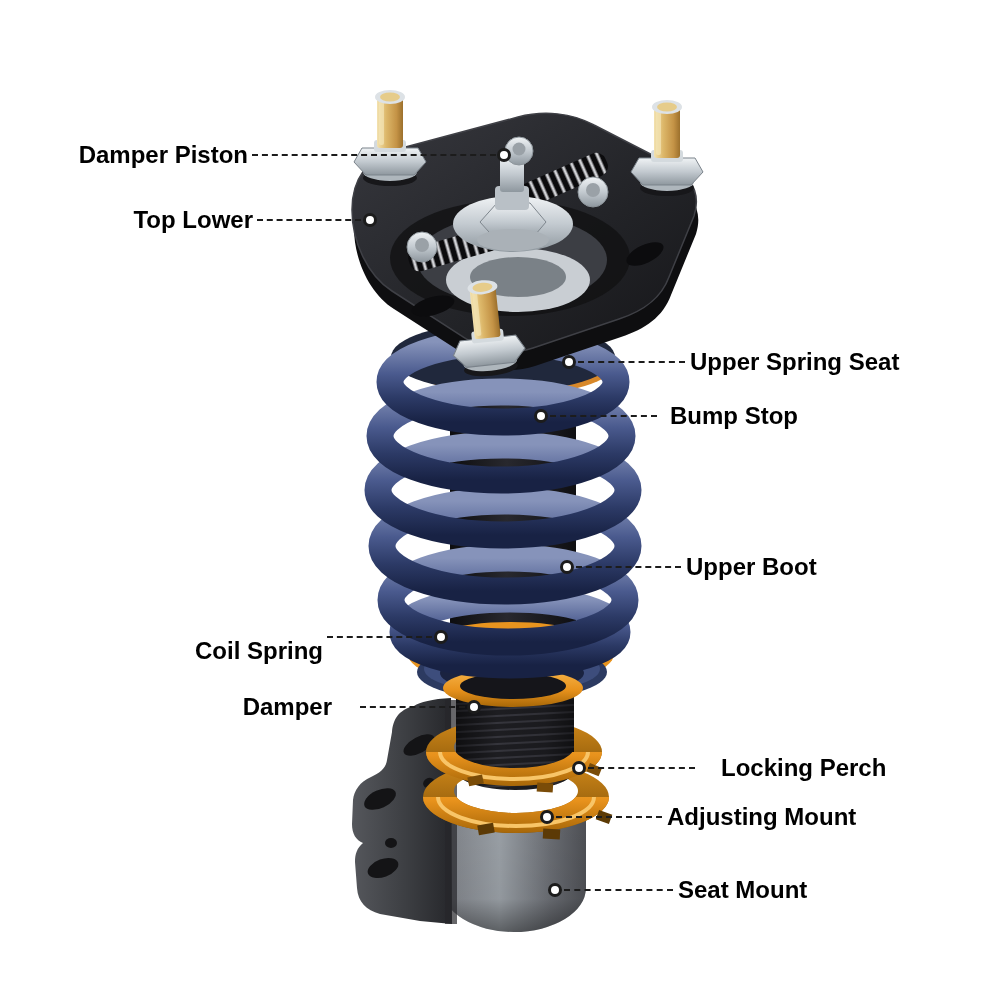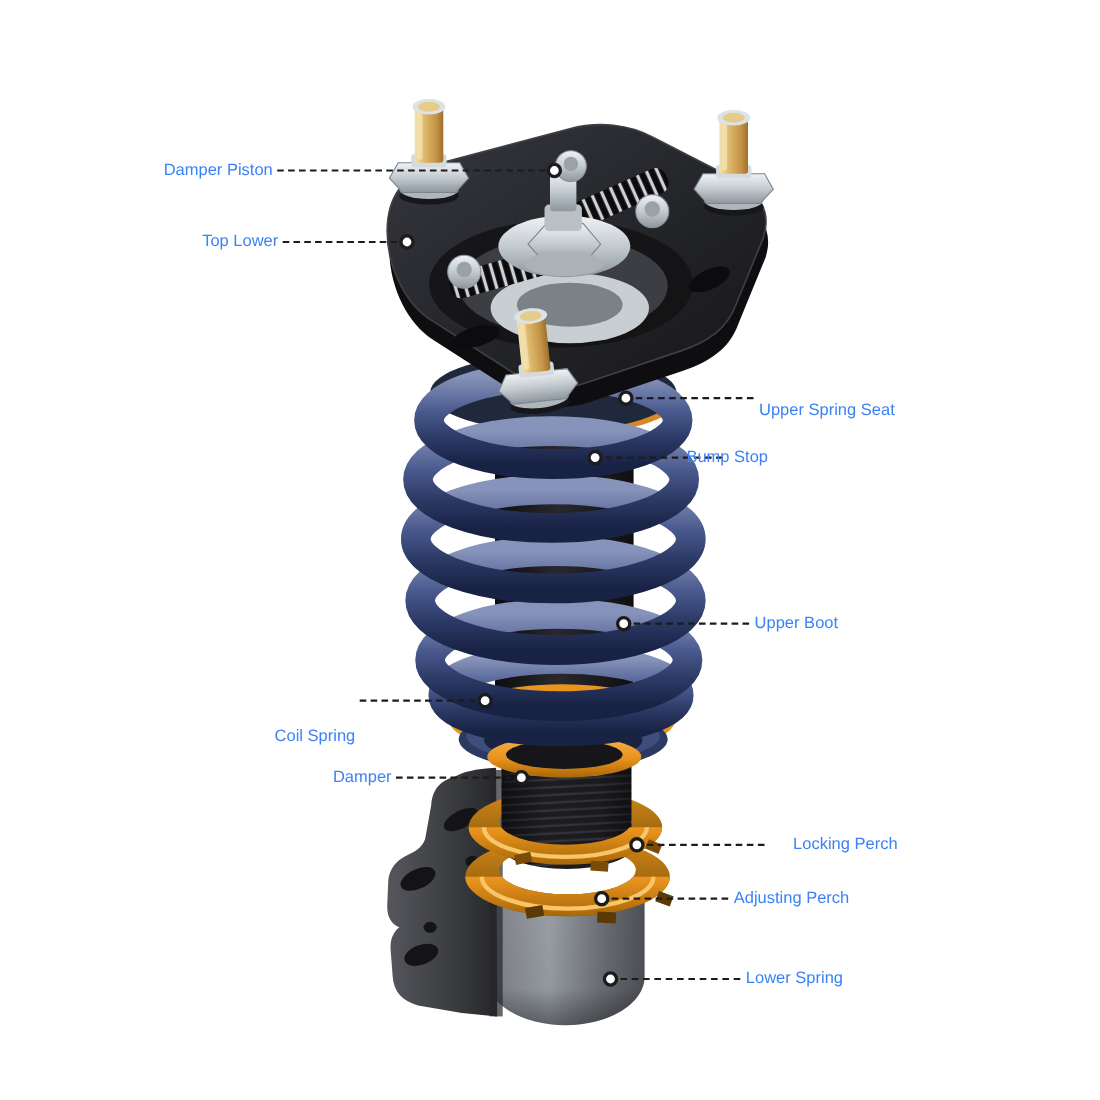--- a/index.html
+++ b/index.html
@@ -1,19 +1,19 @@
 <!DOCTYPE html>
 <html><head>
 <meta charset="utf-8">
 <style>
   html,body{margin:0;padding:0;background:#ffffff;}
   #canvas{position:relative;width:1000px;height:1000px;background:#ffffff;overflow:hidden;
           font-family:"Liberation Sans",sans-serif;}
   #art{position:absolute;left:0;top:0;width:1000px;height:1000px;}
-  .lbl{position:absolute;font-weight:400;font-size:15px;line-height:24px;color:#3b82f6;
+  .lbl{position:absolute;font-weight:700;font-size:24px;line-height:24px;color:#000000;
        white-space:nowrap;z-index:5;}
   .lbl.right-edge{text-align:right;}
   .leader{position:absolute;height:0;border-top:2px dashed #1c1c1c;z-index:4;}
   .dot{position:absolute;width:8px;height:8px;background:#ffffff;border:3px solid #1c1c1c;
        border-radius:50%;z-index:6;}
 </style>
 </head>
 <body>
 
 <div id="canvas">
@@ -232,43 +232,43 @@
   <div class="lbl right-edge" style="right:752px;top:143px">Damper Piston</div>
   <div class="leader" style="left:252px;top:154px;width:244px"></div>
   <div class="dot" style="left:497px;top:148px"></div>
 
   <div class="lbl right-edge" style="right:747px;top:208px">Top Lower</div>
   <div class="leader" style="left:257px;top:219px;width:104px"></div>
   <div class="dot" style="left:363px;top:213px"></div>
 
   <div class="dot" style="left:562px;top:355px"></div>
   <div class="leader" style="left:578px;top:361px;width:107px"></div>
-  <div class="lbl" style="left:690px;top:361px">Upper Spring Seat</div>
+  <div class="lbl" style="left:690px;top:350px">Upper Spring Seat</div>
 
   <div class="dot" style="left:534px;top:409px"></div>
   <div class="leader" style="left:550px;top:415px;width:107px"></div>
-  <div class="lbl" style="left:624px;top:404px">Bump Stop</div>
+  <div class="lbl" style="left:670px;top:404px">Bump Stop</div>
 
   <div class="dot" style="left:560px;top:560px"></div>
   <div class="leader" style="left:576px;top:566px;width:105px"></div>
   <div class="lbl" style="left:686px;top:555px">Upper Boot</div>
 
-  <div class="lbl right-edge" style="right:677px;top:658px">Coil Spring</div>
+  <div class="lbl right-edge" style="right:677px;top:639px">Coil Spring</div>
   <div class="leader" style="left:327px;top:636px;width:105px"></div>
   <div class="dot" style="left:434px;top:630px"></div>
 
-  <div class="lbl right-edge" style="right:644px;top:695px">Damper</div>
+  <div class="lbl right-edge" style="right:668px;top:695px">Damper</div>
   <div class="leader" style="left:360px;top:706px;width:105px"></div>
   <div class="dot" style="left:467px;top:700px"></div>
 
   <div class="dot" style="left:572px;top:761px"></div>
   <div class="leader" style="left:588px;top:767px;width:107px"></div>
   <div class="lbl" style="left:721px;top:756px">Locking Perch</div>
 
   <div class="dot" style="left:540px;top:810px"></div>
   <div class="leader" style="left:556px;top:816px;width:106px"></div>
-  <div class="lbl" style="left:667px;top:805px">Adjusting Perch</div>
+  <div class="lbl" style="left:667px;top:805px">Adjusting Mount</div>
 
   <div class="dot" style="left:548px;top:883px"></div>
   <div class="leader" style="left:564px;top:889px;width:109px"></div>
-  <div class="lbl" style="left:678px;top:878px">Lower Spring</div>
+  <div class="lbl" style="left:678px;top:878px">Seat Mount</div>
 
 </div>
 
 </body></html>

